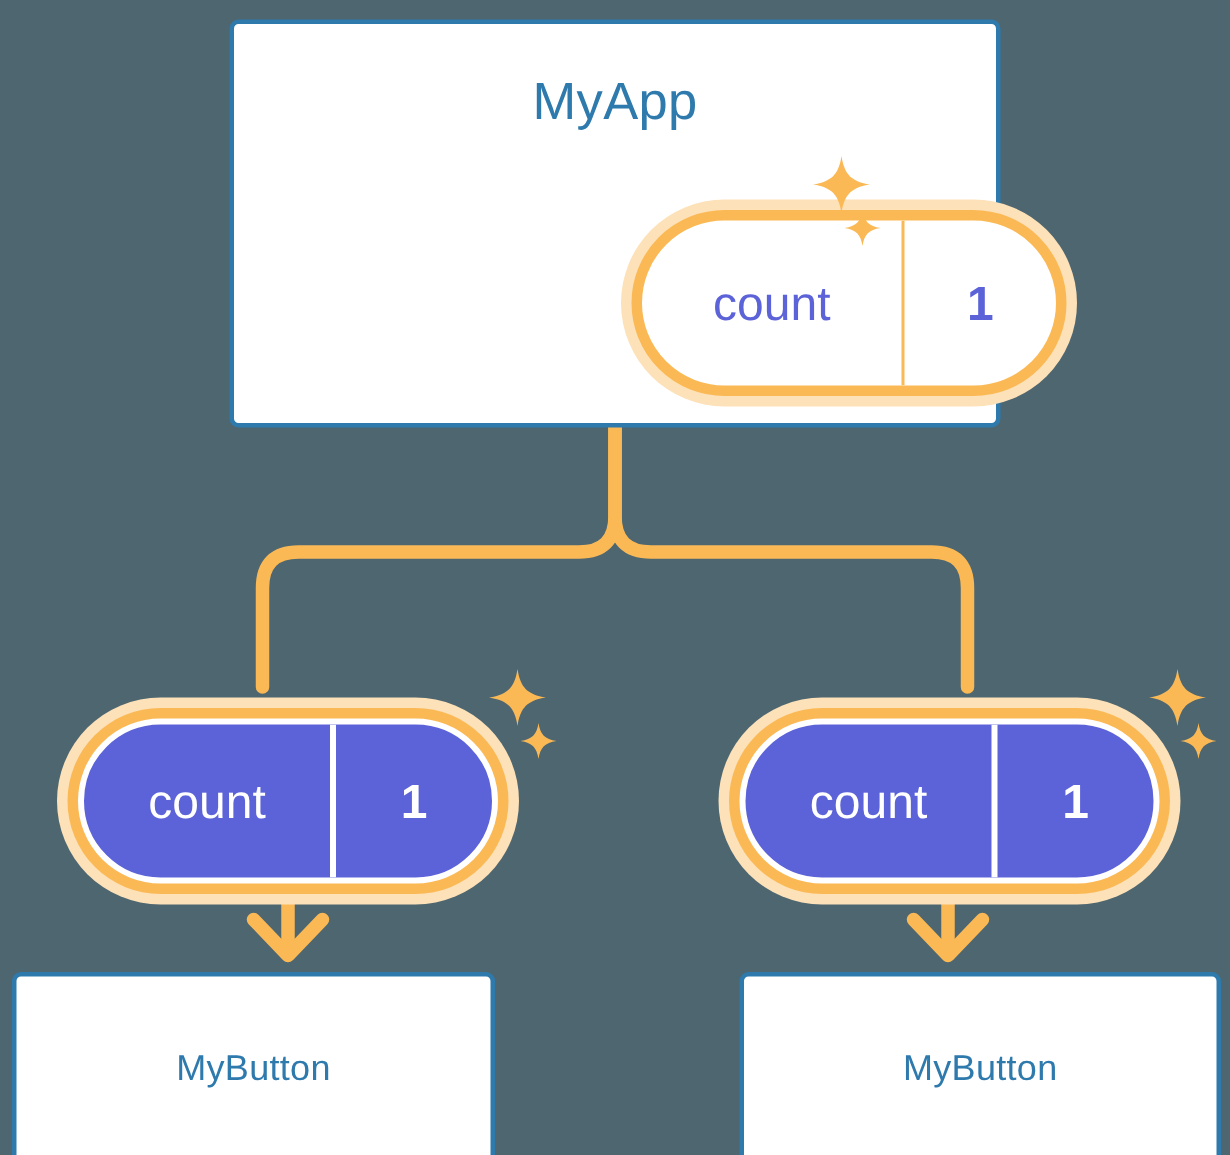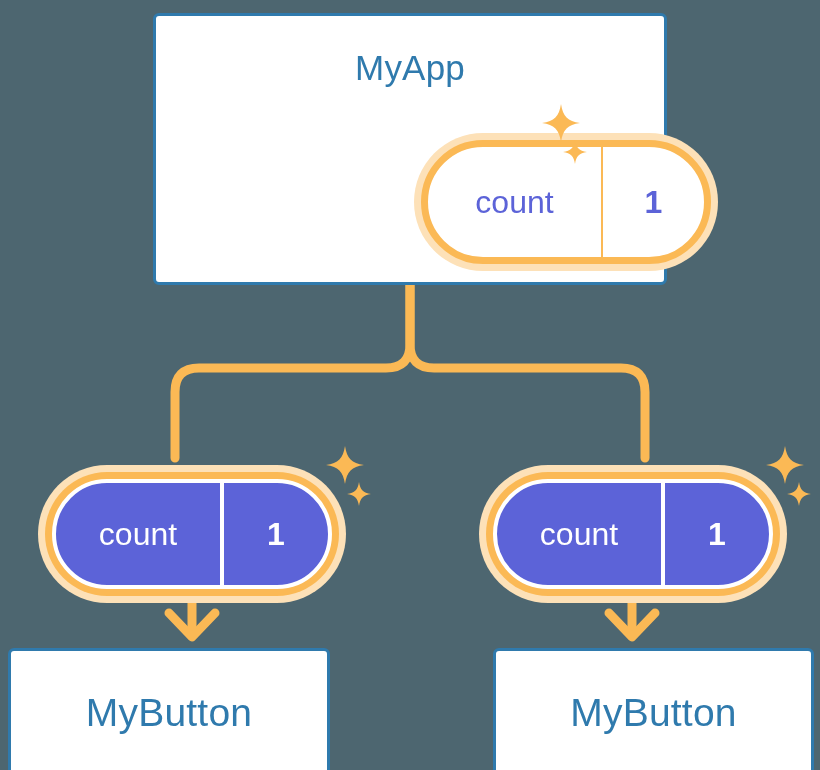--- a/index.html
+++ b/index.html
@@ -69,21 +69,21 @@
     left: 8px;
     top: 648px;
     width: 322px;
   }
   #card-button-right {
     left: 493px;
     top: 648px;
     width: 321px;
   }
   .card-button .card-title {
-    font-size: 39px;
+    font-size: 24px;
   }
 
   
   .pill-wrap {
     position: absolute;
     margin-top: 17px;
   }
   .pill {
     position: relative;
     box-sizing: border-box;

